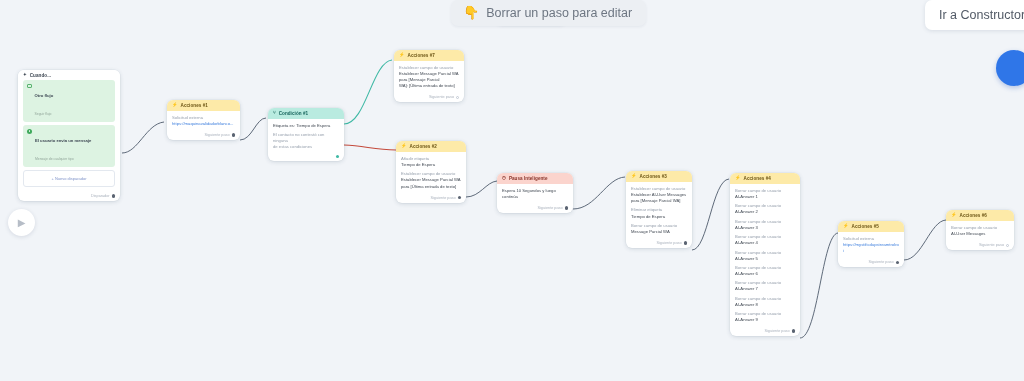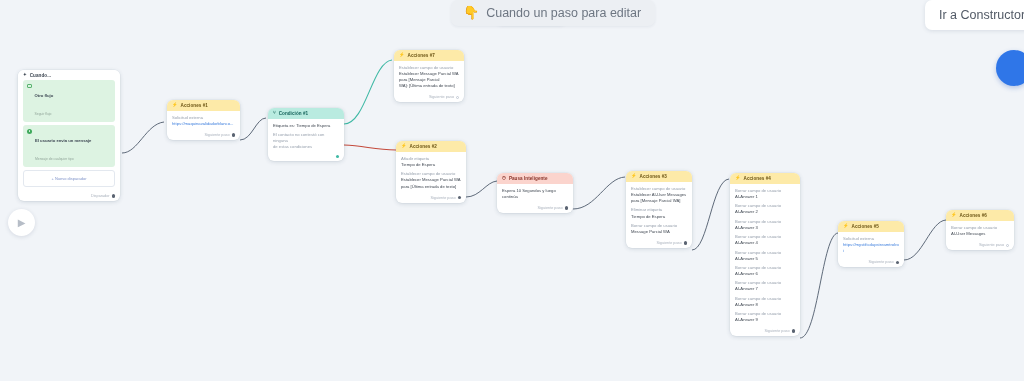--- a/index.html
+++ b/index.html
@@ -339,21 +339,21 @@
       <div class="line strong">AI-User Messages</div>
     </div>
     <div class="next">
       <span>Siguiente paso</span>
       <span class="dot-o"></span>
     </div>
   </div>
 
   <div id="tooltip">
     <span class="hand">👇</span>
-    <span>Cuando un paso para editar</span>
+    <span>Borrar un paso para editar</span>
   </div>
 
   <div id="go-builder">Ir a Constructor</div>
 
   <div id="blue-fab"></div>
 
   <div id="pan-btn">
     <span>▶</span>
   </div>
 

